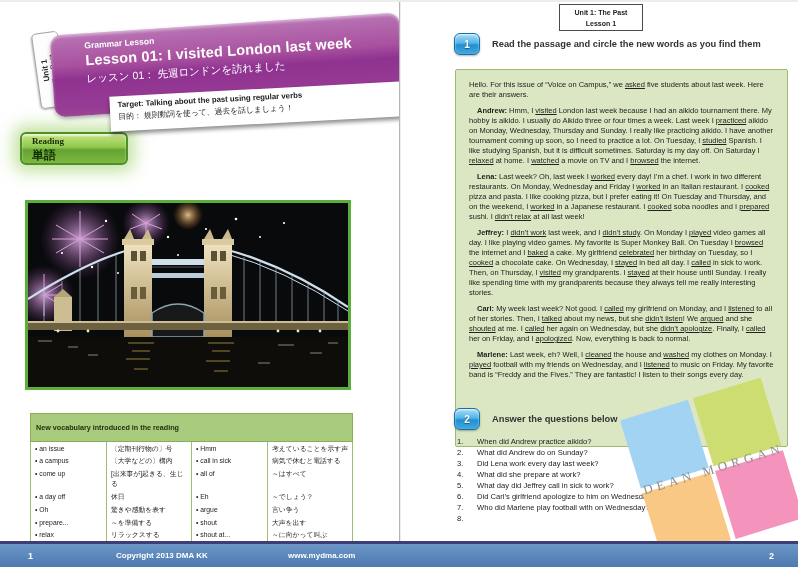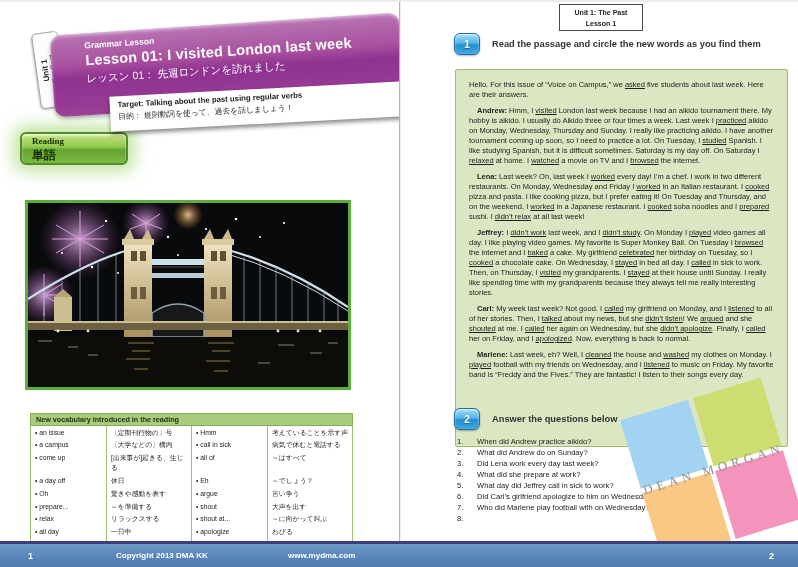--- a/index.html
+++ b/index.html
@@ -70,21 +70,21 @@
   }
   .photo-frame svg { display:block; width:100%; height:100%; }
 
   .vocab {
     position:absolute; left:30px; top:411px; width:322px;
     border-collapse:collapse; table-layout:fixed;
     font-size:6.8px; color:#1d1d1d; background:#fff;
   }
   .vocab th {
     background:#a9cb7d; color:#23320e; text-align:left;
-    font-size:7.2px; padding:1px 5px; border:1px solid #83b153;
+    font-size:7.2px; padding:9px 5px; border:1px solid #83b153;
   }
   .vocab td { border:1px solid #9dbf74; border-top:none; border-bottom:none; padding:1.5px 4px; vertical-align:top; line-height:1.45; }
   .vocab tr:last-child td { border-bottom:1px solid #83b153; }
   .vocab td.en::before { content:"•  "; }
   .vocab col.c-en { width:76px; } .vocab col.c-ja { width:85px; }
 
   
   .footer {
     position:absolute; left:0; right:0; bottom:0; height:26px; z-index:9;
     background:linear-gradient(180deg,#6e97c8 0%,#5a86ba 55%,#4d7ab0 100%);

